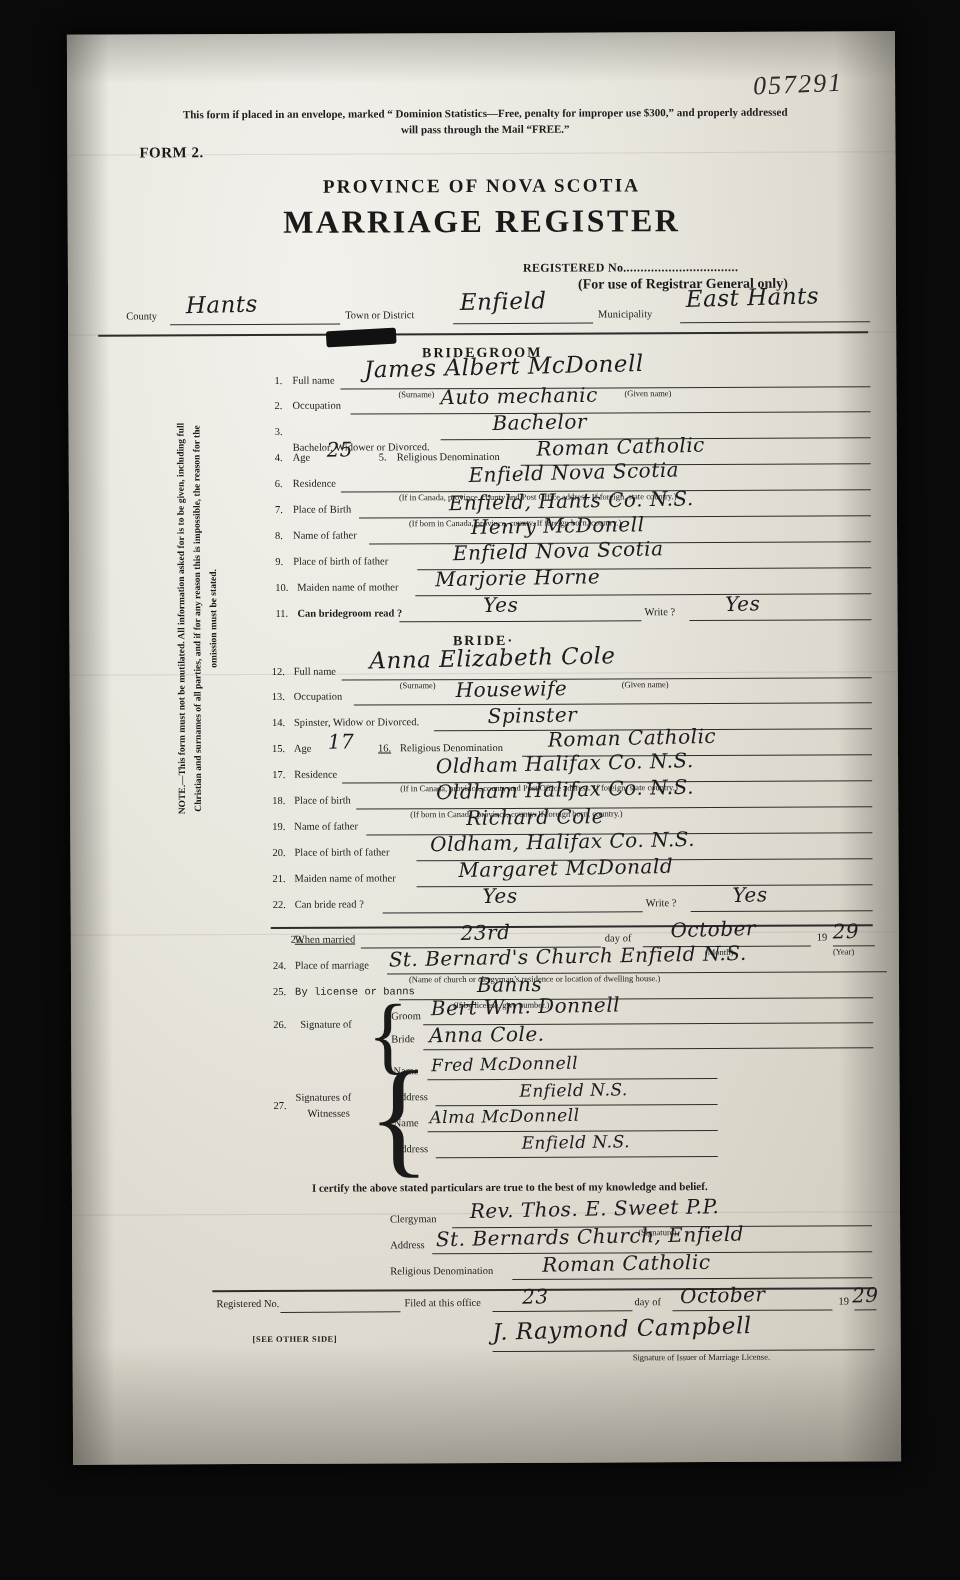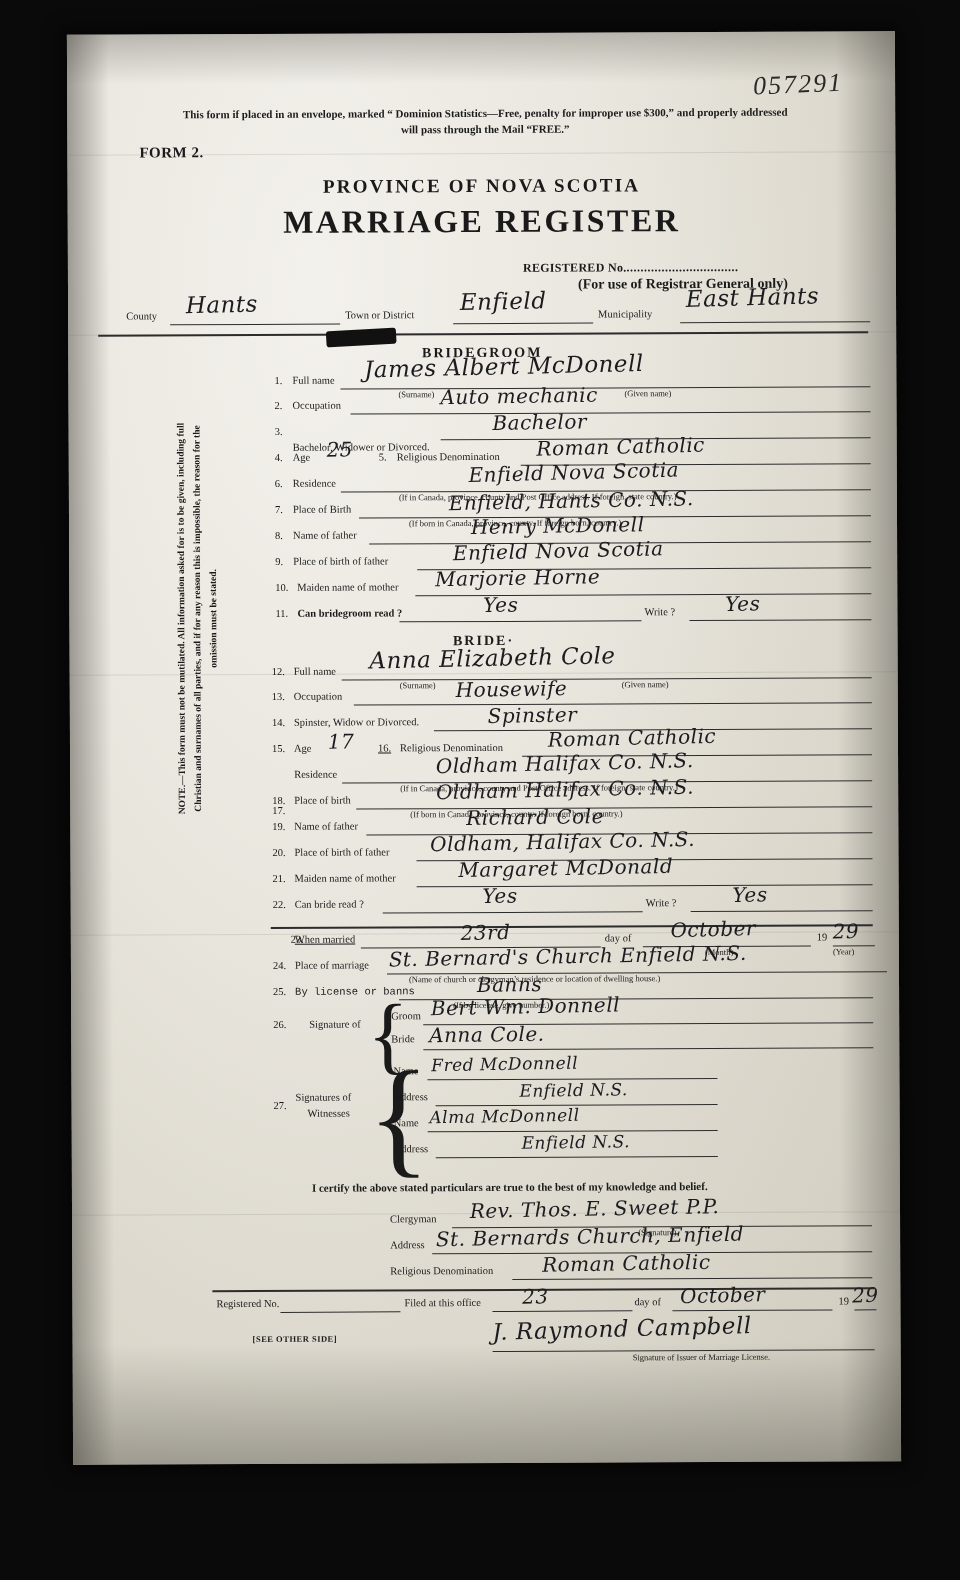--- a/index.html
+++ b/index.html
@@ -329,21 +329,21 @@
     <div class="hw hw-md" style="left:418px; top:671px; transform:rotate(-0.8deg);">Spinster</div>
 
     <div class="t small" style="left:202px; top:709px;text-align:center;">15.</div>
     <div class="t small" style="left:224px; top:709px;">Age</div>
     <div class="hw hw-md" style="left:258px; top:696px; transform:rotate(-1deg);">17</div>
     <div class="t small" style="left:308px; top:709px;text-decoration:underline;">16.</div>
     <div class="t small" style="left:330px; top:709px;">Religious Denomination</div>
     <div class="rule" style="left:452px; top:723px; width:350px;"></div>
     <div class="hw hw-md" style="left:478px; top:695px; transform:rotate(-1.1deg);">Roman  Catholic</div>
 
-    <div class="t small" style="left:202px; top:735px;margin-top:36px;">17.</div>
+    <div class="t small" style="left:202px; top:735px;">17.</div>
     <div class="t small" style="left:224px; top:735px;">Residence</div>
     <div class="rule" style="left:272px; top:749px; width:530px;"></div>
     <div class="hw hw-md" style="left:366px; top:721px; transform:rotate(-1.1deg);">Oldham   Halifax Co.  N.S.</div>
     <div class="t tiny" style="left:330px; top:750px;">(If in Canada, province, county and Post Office address.  If foreign, state country.)</div>
 
     <div class="t small" style="left:202px; top:761px;">18.</div>
     <div class="t small" style="left:224px; top:761px;">Place of birth</div>
     <div class="rule" style="left:286px; top:775px; width:516px;"></div>
     <div class="hw hw-md" style="left:366px; top:747px; transform:rotate(-1.0deg);">Oldham   Halifax Co.  N.S.</div>
     <div class="t tiny" style="left:340px; top:776px;">(If born in Canada, province, county.  If foreign born, country.)</div>
@@ -392,21 +392,21 @@
     <div class="hw hw-md" style="left:318px; top:914px; transform:rotate(-0.8deg);">St. Bernard's Church     Enfield N.S.</div>
     <div class="t tiny" style="left:338px; top:941px;">(Name of church or clergyman’s residence or location of dwelling house.)</div>
 
     <div class="t small" style="left:202px; top:952px;">25.</div>
     <div class="t small" style="left:224px; top:952px;font-family:Liberation Mono, monospace;">By license or banns</div>
     <div class="rule" style="left:328px; top:966px; width:474px;"></div>
     <div class="hw hw-md" style="left:406px; top:940px; transform:rotate(-0.7deg);">Banns</div>
     <div class="t tiny" style="left:382px; top:967px;">(If by license, give number.)</div>
 
     <div class="t small" style="left:202px; top:985px;">26.</div>
-    <div class="t small" style="left:238px; top:985px;">Signature of</div>
+    <div class="t small" style="left:229px; top:985px;">Signature of</div>
     <div class="bigbrace" style="left:296px; top:958px;">{</div>
     <div class="t small" style="left:320px; top:977px;">Groom</div>
     <div class="rule" style="left:352px; top:991px; width:450px;"></div>
     <div class="hw hw-md" style="left:360px; top:963px; transform:rotate(-0.9deg);">Bert Wm. Donnell</div>
     <div class="t small" style="left:320px; top:1000px;">Bride</div>
     <div class="rule" style="left:352px; top:1016px; width:450px;"></div>
     <div class="hw hw-md" style="left:358px; top:990px; transform:rotate(-0.5deg);">Anna Cole.</div>
 
     <div class="t small" style="left:202px; top:1066px;">27.</div>
     <div class="t small" style="left:224px; top:1058px;">Signatures of</div>

